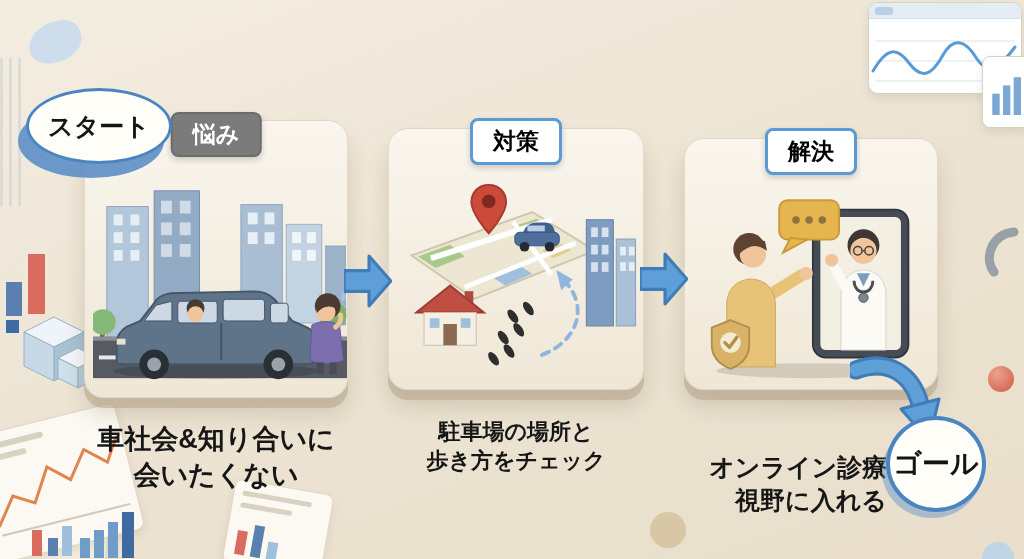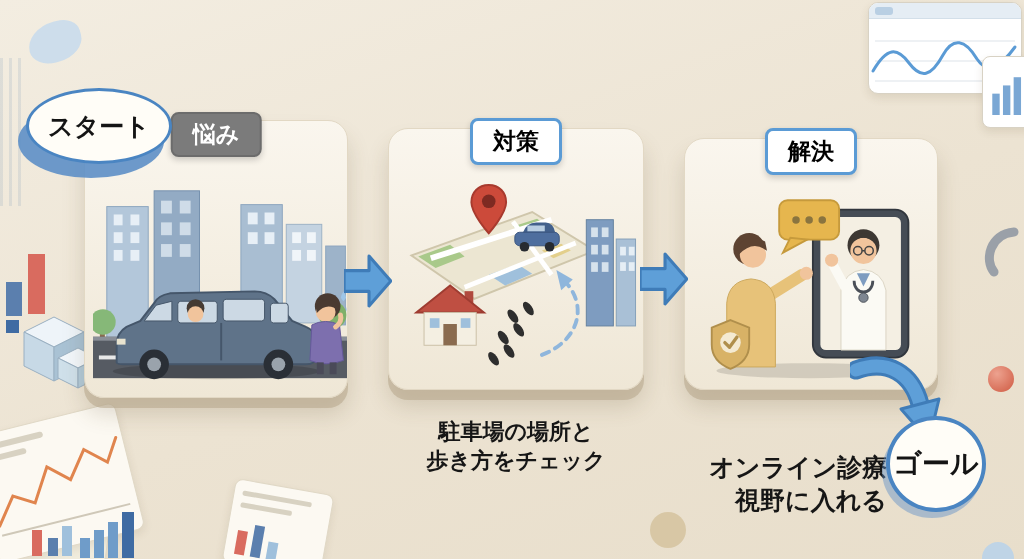--- a/index.html
+++ b/index.html
@@ -219,20 +219,22 @@
           <path d="M222,150 Q236,143 250,150 L254,186 Q236,193 220,186 Z" fill="#7d6fae" stroke="#65589a"></path>
           <path d="M246,152 Q253,147 251,140" fill="none" stroke="#f1c49c" stroke-width="5" stroke-linecap="round"></path>
           <rect x="227" y="188" width="7" height="12" fill="#4a4a58"></rect>
           <rect x="240" y="188" width="7" height="12" fill="#4a4a58"></rect>
           <path d="M254,116 q5,7 0,10 q-5,-3 0,-10 z" fill="#9fc6e8"></path>
           <path d="M259,129 q4,6 0,9 q-4,-3 0,-9 z" fill="#9fc6e8"></path>
         </g>
       </svg>
     </div>
     <div class="panel-label gray">悩み</div>
+    <div class="caption" style="top:310px; font-size:27px;">車社会&amp;知り合いに
+会いたくない</div>
   </section>
 
   <svg class="flow-arrow" style="left:344px; top:254px;" width="48" height="54" viewBox="0 0 46 52">
     <polygon points="0,16 24,16 24,2 45,26 24,50 24,36 0,36" fill="#5e9fd8" stroke="#3f7cb8" stroke-width="3" stroke-linejoin="round"></polygon>
   </svg>
 
   <section class="panel" id="panel-plan" style="left:388px; top:118px; width:256px; height:420px;">
     <div class="panel-card" style="top:10px; height:262px;">
       <svg class="illu" style="height:198px;" viewBox="0 0 250 205" preserveAspectRatio="xMidYMax meet">
 

